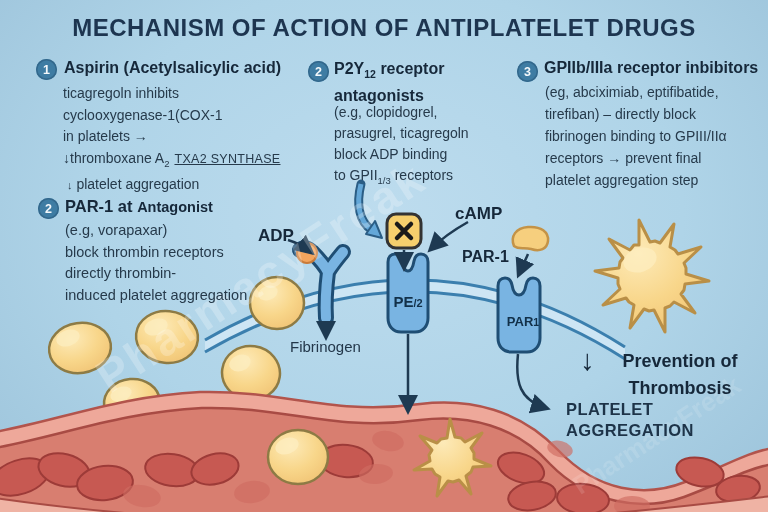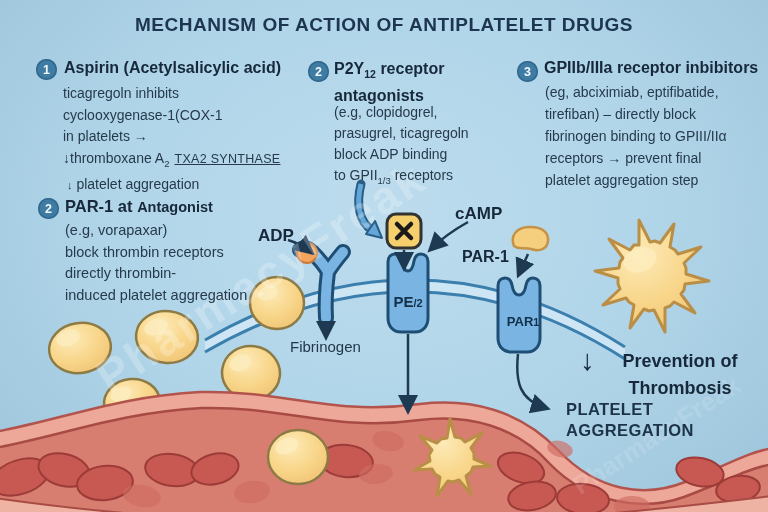--- a/index.html
+++ b/index.html
@@ -3,21 +3,21 @@
 <meta charset="utf-8">
 <style>
   html,body{margin:0;padding:0;}
   body{width:768px;height:512px;overflow:hidden;position:relative;
        font-family:"Liberation Sans","DejaVu Sans",sans-serif;}
   .stage{position:absolute;inset:0;width:768px;height:512px;
 
          background:radial-gradient(ellipse at 50% 42%, #bddcee 0%, #afd4e8 55%, #9cc3da 100%);}
   .abs{position:absolute;}
   .title{left:0;top:14px;width:768px;text-align:center;
-         font-size:19px;font-weight:bold;letter-spacing:.5px;color:#1d3550;}
+         font-size:24px;font-weight:bold;letter-spacing:.5px;color:#1d3550;}
   .num{width:21px;height:21px;border-radius:50%;background:#3e7ca3;
        color:#f3f8fb;font-size:12.5px;font-weight:bold;display:flex;
        align-items:center;justify-content:center;box-shadow:inset 0 0 0 1.5px #33688c;}
   .h{font-weight:bold;color:#16283a;font-size:16px;line-height:20px;}
   .body{color:#263a4b;font-size:14px;line-height:21.5px;}
   .note{font-size:12.5px;letter-spacing:.3px;margin-left:5px;text-decoration:underline;}
   sub{font-size:9.5px;}
   .lbl{font-weight:bold;color:#16283a;}
   .reclbl{font-weight:bold;color:#123049;text-align:center;}
   .caps{color:#1d3348;font-weight:600;font-size:16.5px;line-height:21px;letter-spacing:.4px;}

